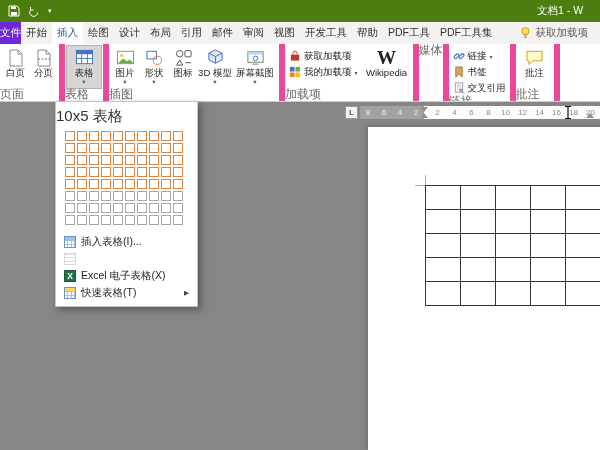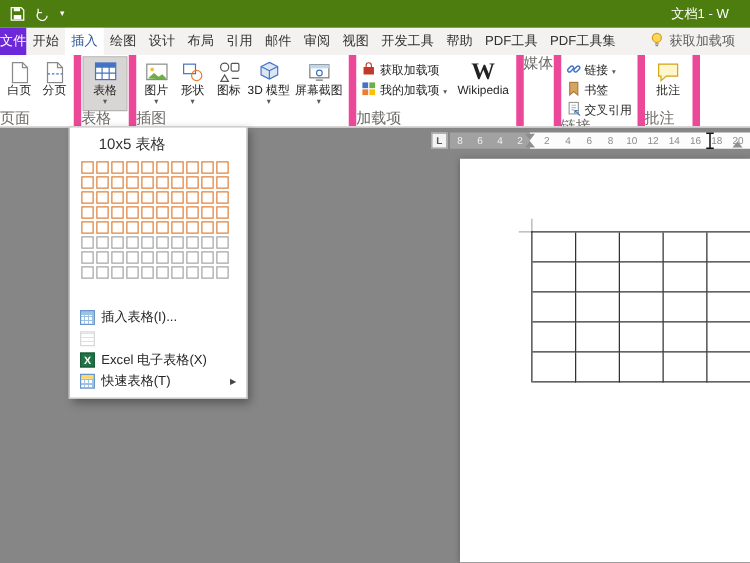--- a/index.html
+++ b/index.html
@@ -36,25 +36,25 @@
   .barrow{font-size:6.5px;line-height:8px;color:#5a5a5a}
   .bigbtn.pressed{background:#d8d6d4;outline:1px solid #b5b3b1}
   .smallcol{display:flex;flex-direction:column;gap:3px;padding-top:4px}
   .smallbtn{display:flex;align-items:center;gap:3px;height:13px;font-size:9.5px;color:#262524;
             padding:0 2px;white-space:nowrap}
   .sarrow{font-size:6px;color:#5a5a5a}
   .wiki-w{font-family:"Liberation Serif",serif;font-size:19px;font-weight:bold;color:#222;line-height:19px}
   
   .tpanel{position:absolute;left:55px;top:101px;width:141px;background:#fff;
           border:1px solid #c6c4c2;box-shadow:3px 3px 7px rgba(0,0,0,.35);z-index:30;padding:3px 0 5px}
-  .tpanel-title{font-size:12px;color:#323130;padding:2px 23px 5px}
+  .tpanel-title{font-size:15px;color:#323130;padding:2px 0 5px}
   .tgrid{display:grid;grid-template-columns:repeat(10,10px);gap:2px;padding:0 9px}
   .gcell{width:10px;height:10px;background:#fff;border:1px solid #a6a6a6;box-sizing:border-box}
   .gcell.sel{border-color:#e0833c}
-  .tmenu{margin-top:22px}
+  .tmenu{margin-top:8px}
   .mitem{display:flex;align-items:center;gap:5px;height:17px;padding:0 8px;font-size:10.5px;color:#262524}
   .mitem.dis{color:#a19f9d}
   .mitem.dis .micon{opacity:.45}
   .micon{width:12px;height:12px;flex:0 0 auto;position:relative;box-sizing:border-box}
   .mlabel{white-space:nowrap}
   .subarrow{margin-left:auto;font-size:6.5px;color:#444}
   .ic-insert-table{border:1px solid #6a96c8;background-color:#fff;
     background-image:linear-gradient(#9cc3e5,#9cc3e5),
       repeating-linear-gradient(0deg,transparent 0 2.3px,#9cc3e5 2.3px 3.3px),
       repeating-linear-gradient(90deg,transparent 0 2.3px,#9cc3e5 2.3px 3.3px);

